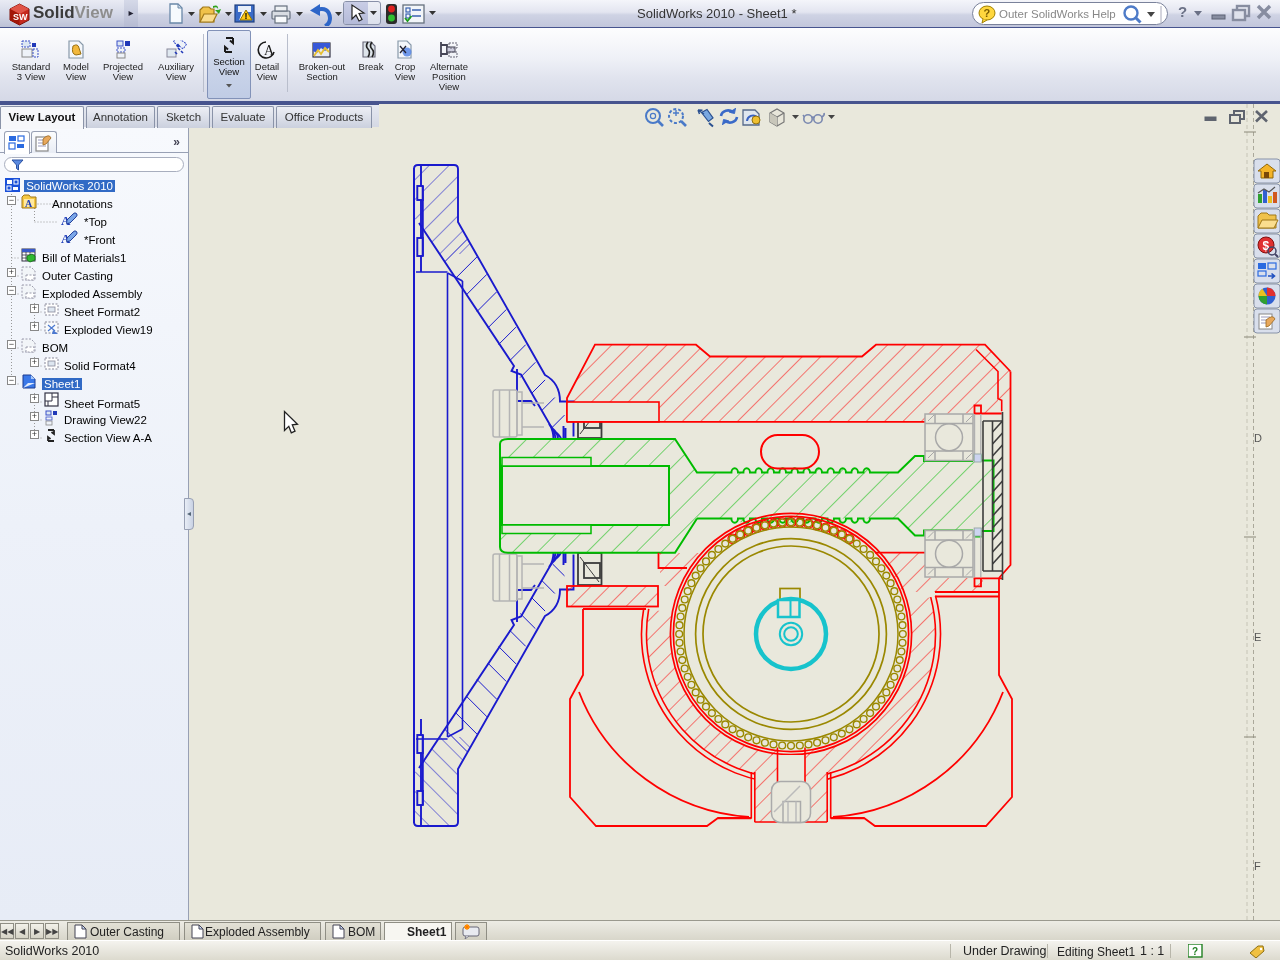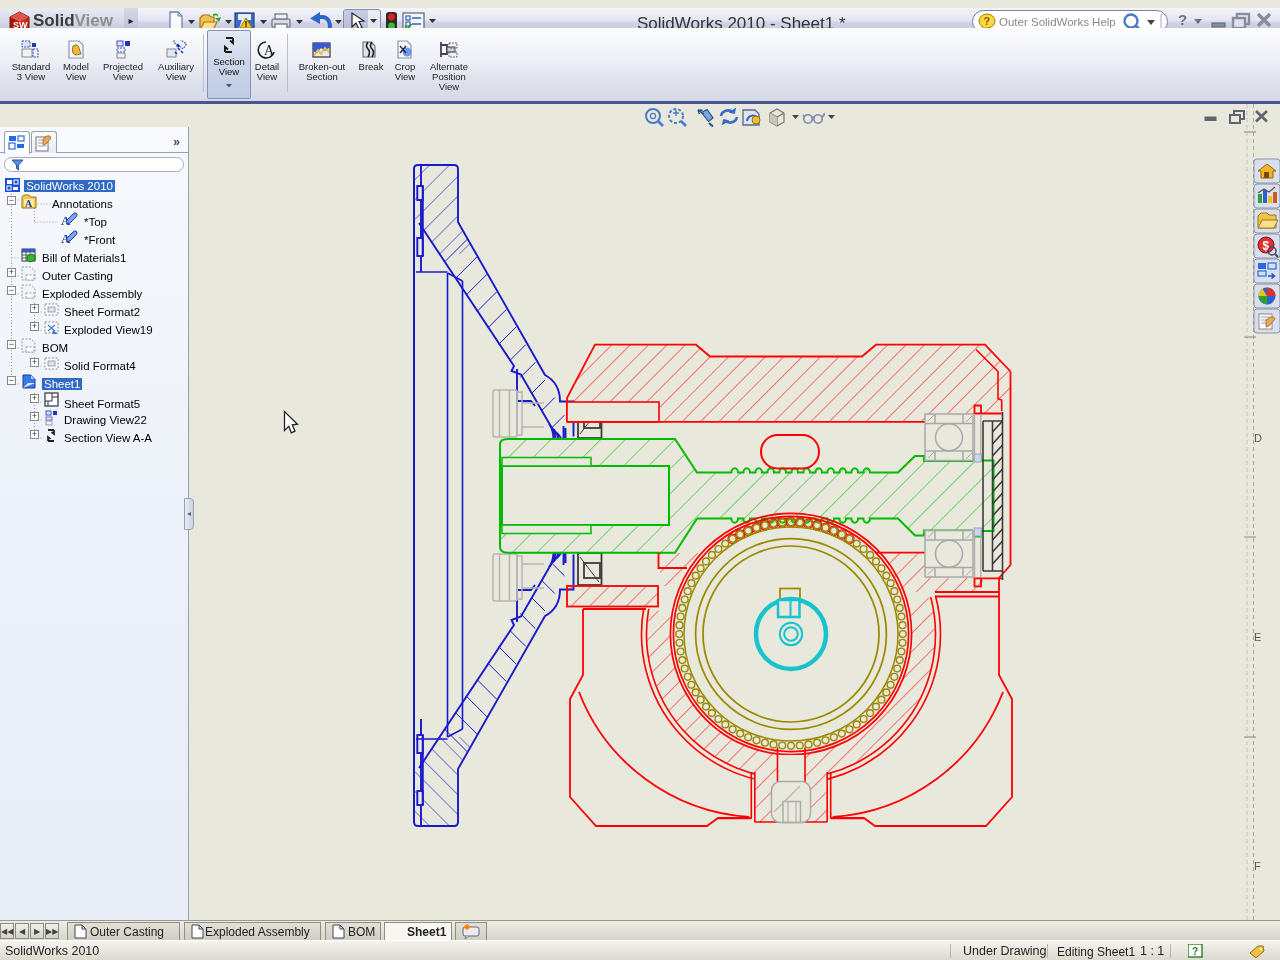--- a/index.html
+++ b/index.html
@@ -1,30 +1,30 @@
 <!DOCTYPE html>
 <html><head>
 <meta charset="utf-8">
 <style>
 * { margin:0; padding:0; box-sizing:border-box; }
 html,body { width:1280px; height:960px; overflow:hidden; font-family:"Liberation Sans", sans-serif; }
 #app { position:relative; width:1280px; height:960px; background:#E9E8DC; }
 
 
-#titlebar { position:absolute; left:0; top:8px; width:1280px; height:28px;
+#titlebar { position:absolute; left:0; top:0; width:1280px; height:28px;
   background:linear-gradient(#F4F5FA 0%, #E3E5F0 45%, #CFD3E4 55%, #C2C6DB 100%);
   border-bottom:1px solid #47548E; }
 #logo { position:absolute; left:0; top:0; width:125px; height:27px;
   background:linear-gradient(#E9EBF4 0%, #D5D9E8 50%, #BCC1D6 100%); }
 #logocube { position:absolute; left:8px; top:3px; }
 #logotext { position:absolute; left:33px; top:3px; font-size:17px; font-weight:bold; color:#3B3B3B; letter-spacing:0px; }
 #logotext span { color:#8E8E8E; }
 #logoarrow { position:absolute; left:124px; top:0; width:14px; height:27px; background:linear-gradient(#D5D9E8,#B6BBD2); color:#223; font-size:10px; text-align:center; line-height:26px; }
 .tbtn { position:absolute; top:2px; }
-#title { position:absolute; left:637px; top:6px; font-size:17px; color:#333; }
+#title { position:absolute; left:637px; top:6px; font-size:13px; color:#333; }
 #searchbox { position:absolute; left:972px; top:2px; width:196px; height:23px; background:#fff; border:1px solid #7a829b; border-radius:12px; }
 #searchbox .stx { position:absolute; left:26px; top:5px; font-size:11.5px; color:#888; }
 .winbtn { position:absolute; top:4px; color:#7e8494; font-weight:bold; }
 
 
 #ribbon { position:absolute; left:0; top:28px; width:1280px; height:75px;
   background:linear-gradient(#FDFDFE 0%, #EFF1F7 40%, #DFE2ED 70%, #D4D8E6 100%); }
 .rbtn { position:absolute; top:2px; text-align:center; font-size:9.5px; color:#222; line-height:10px; }
 .rbtn .ric { display:block; margin:10px auto 3px auto; }
 .rsep { position:absolute; top:6px; width:1px; height:58px; background:#B9BECC; }
@@ -221,20 +221,27 @@
       <svg class="ric" width="22" height="19">
         <path d="M3,2 v15 M3,5 h6 v9 h-6" fill="none" stroke="#445" stroke-width="1.8"></path>
         <rect x="9" y="7" width="8" height="5" fill="#ccd" stroke="#445" stroke-width="1"></rect>
         <rect x="11" y="3" width="8" height="5" fill="none" stroke="#667" stroke-width="1" stroke-dasharray="2,1"></rect>
         <rect x="11" y="12" width="8" height="5" fill="none" stroke="#667" stroke-width="1" stroke-dasharray="2,1"></rect>
       </svg>
       Alternate<br>Position<br>View
     </div>
   </div>
   <div id="navline" style="position:absolute;left:0;top:101px;width:1280px;height:2.5px;background:#47548E;z-index:4"></div>
+  <div id="tabrow">
+    <div class="ctab active" style="left:0px;width:84px">View Layout</div>
+    <div class="ctab" style="left:86px;width:69px">Annotation</div>
+    <div class="ctab" style="left:157px;width:53px">Sketch</div>
+    <div class="ctab" style="left:212px;width:62px">Evaluate</div>
+    <div class="ctab" style="left:276px;width:96px">Office Products</div>
+  </div>
   <div id="drawing">
       <svg id="dsvg" style="position:absolute;left:190px;top:104px" width="1060" height="816" viewBox="190 104 1060 816">
 <rect x="190" y="104" width="1060" height="816" fill="#E9E8DC"></rect>
 <defs>
 <pattern id="bh" width="14" height="14" patternTransform="rotate(-45)" patternUnits="userSpaceOnUse">
   <line x1="0" y1="0" x2="14" y2="0" stroke="#1a1acd" stroke-width="1"></line>
           </pattern>
 <pattern id="rh" width="13" height="13" patternTransform="rotate(-45)" patternUnits="userSpaceOnUse">
   <line x1="0" y1="0" x2="13" y2="0" stroke="#ff0000" stroke-width="1"></line>
           </pattern>

